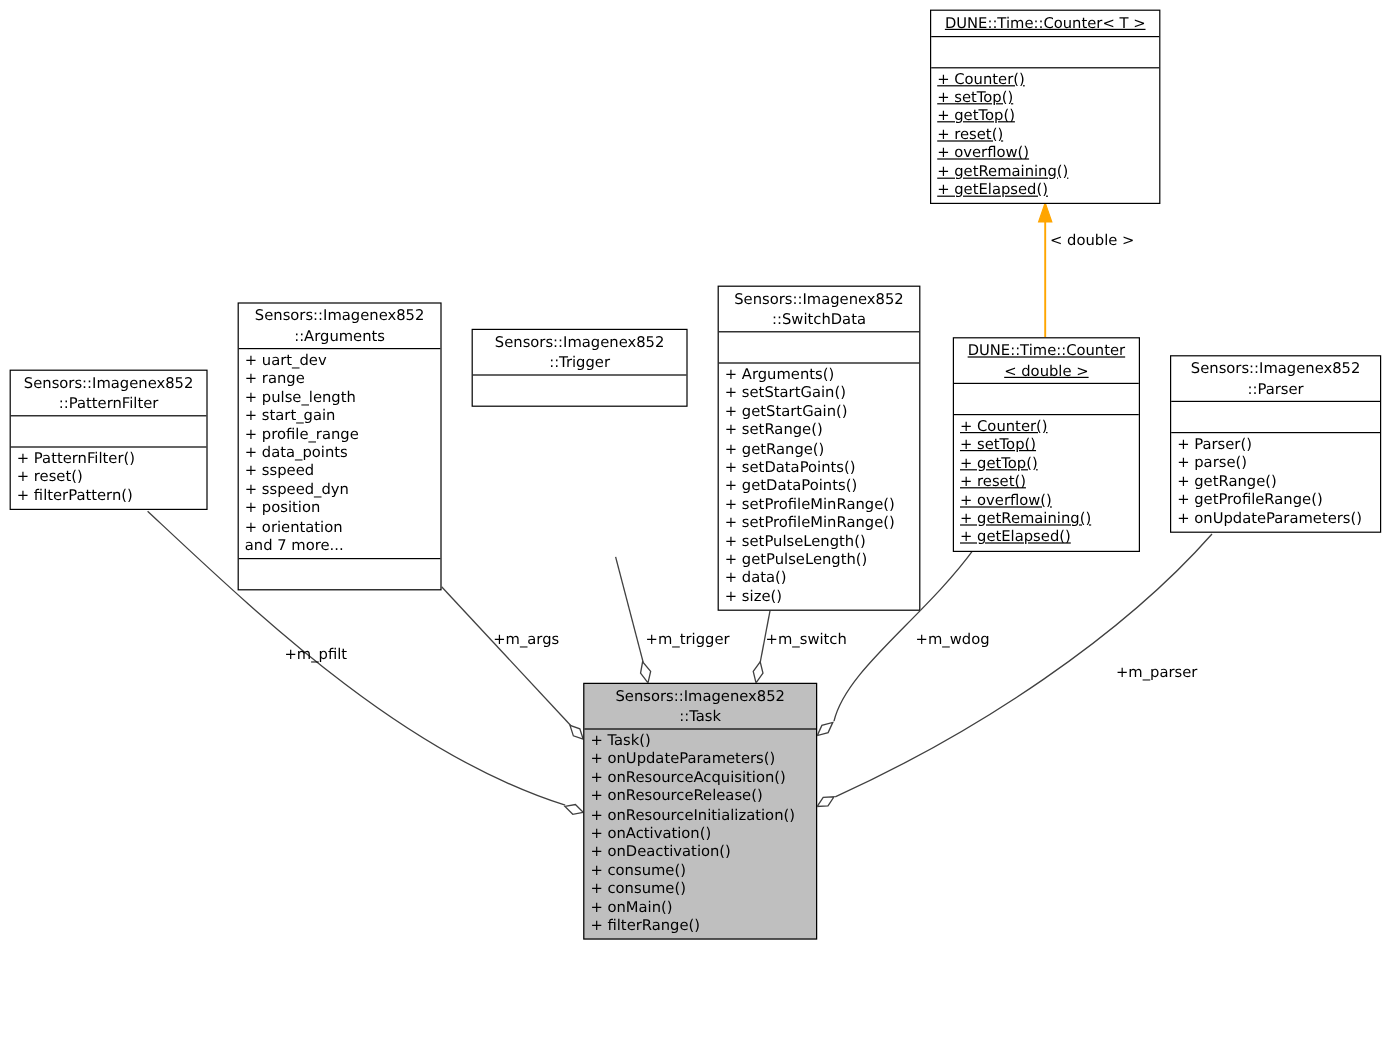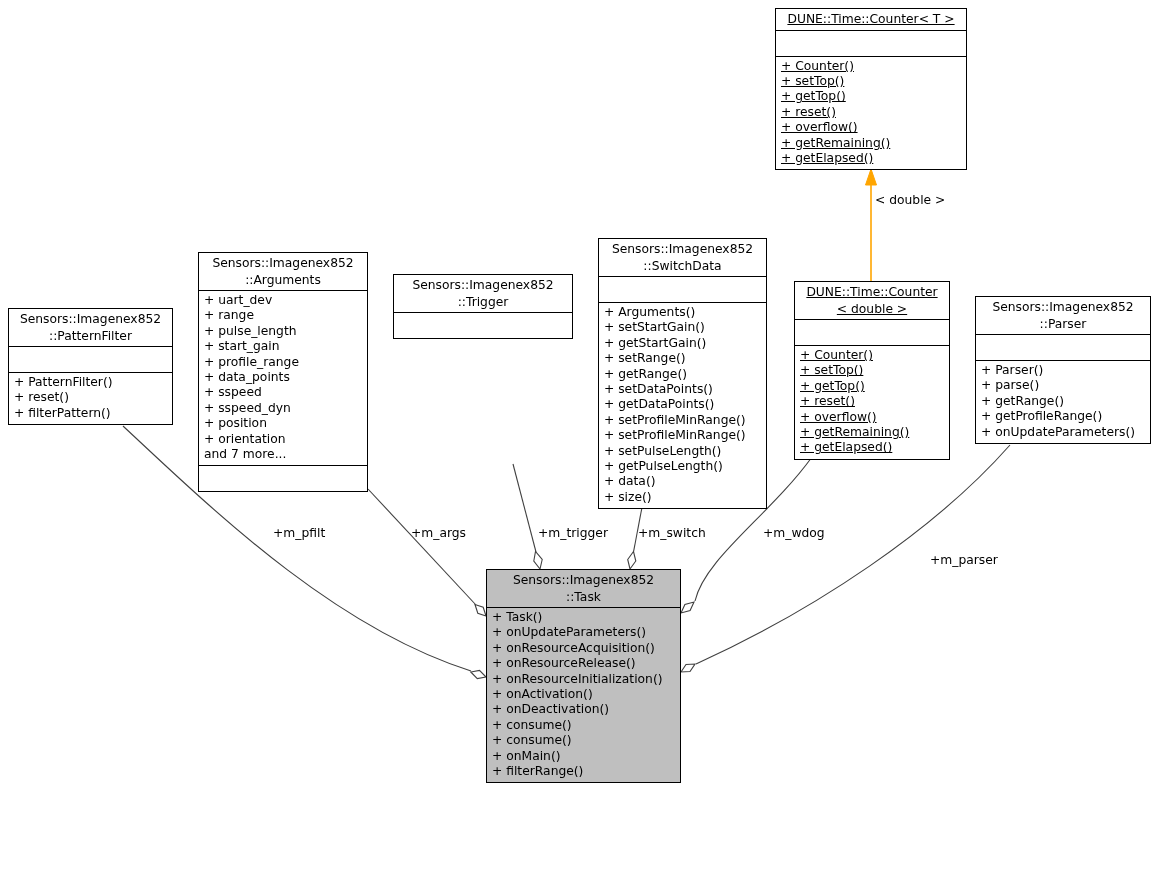--- a/index.html
+++ b/index.html
@@ -25,21 +25,21 @@
   
   #box-counter_t      { left:775px; top:8px;   width:192px; }
   #box-pattern_filter { left:8px;   top:308px; width:165px; }
   #box-arguments      { left:198px; top:252px; width:170px; }
   #box-trigger        { left:393px; top:274px; width:180px; }
   #box-switch_data    { left:598px; top:238px; width:169px; }
   #box-counter_double { left:794px; top:281px; width:156px;text-decoration:underline; }
   #box-parser         { left:975px; top:296px; width:176px; }
   #box-task           { left:486px; top:569px; width:195px; }
   
-  #lbl-m_pfilt  { left:237px; top:526px;margin-left:36px; }
+  #lbl-m_pfilt  { left:237px; top:538px; }
   #lbl-m_args   { left:411px; top:526px; }
   #lbl-m_trigger{ left:538px; top:526px; }
   #lbl-m_switch { left:638px; top:526px; }
   #lbl-m_wdog   { left:763px; top:526px; }
   #lbl-m_parser { left:930px; top:526px;margin-top:27px; }
   #lbl-template { left:875px; top:193px; }
   .rel { stroke:var(--edge); stroke-width:1.1; fill:none; }
   .diamond { stroke:var(--edge); stroke-width:1.1; fill:#ffffff; }
   .tmpl-line { stroke:var(--template-edge); stroke-width:1.6; fill:none; }
   .tmpl-head { fill:var(--template-edge); stroke:var(--template-edge); }

